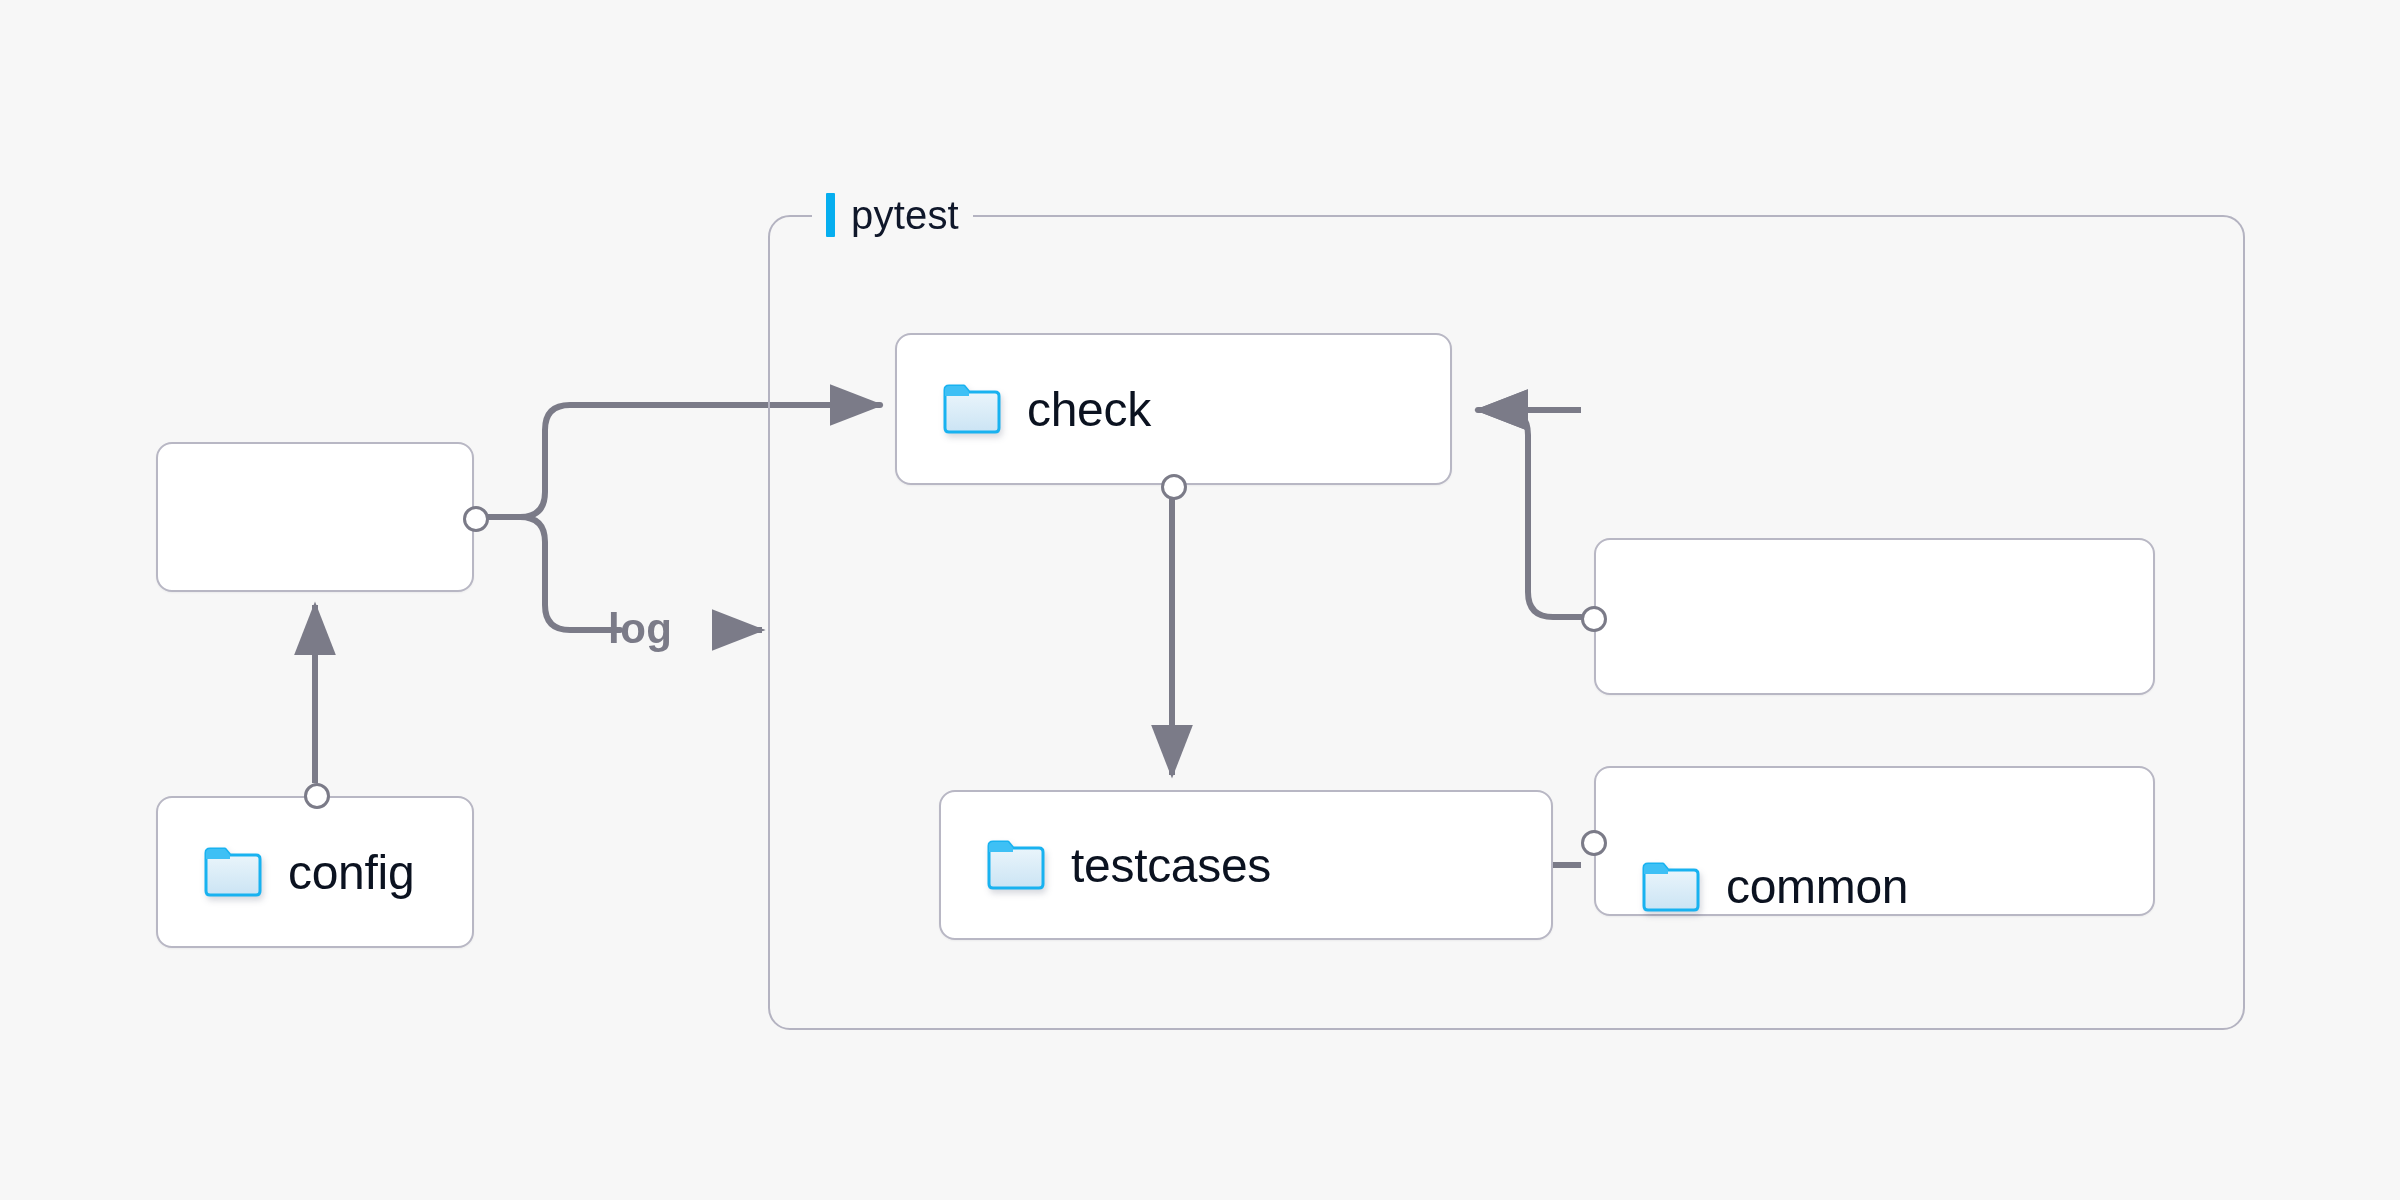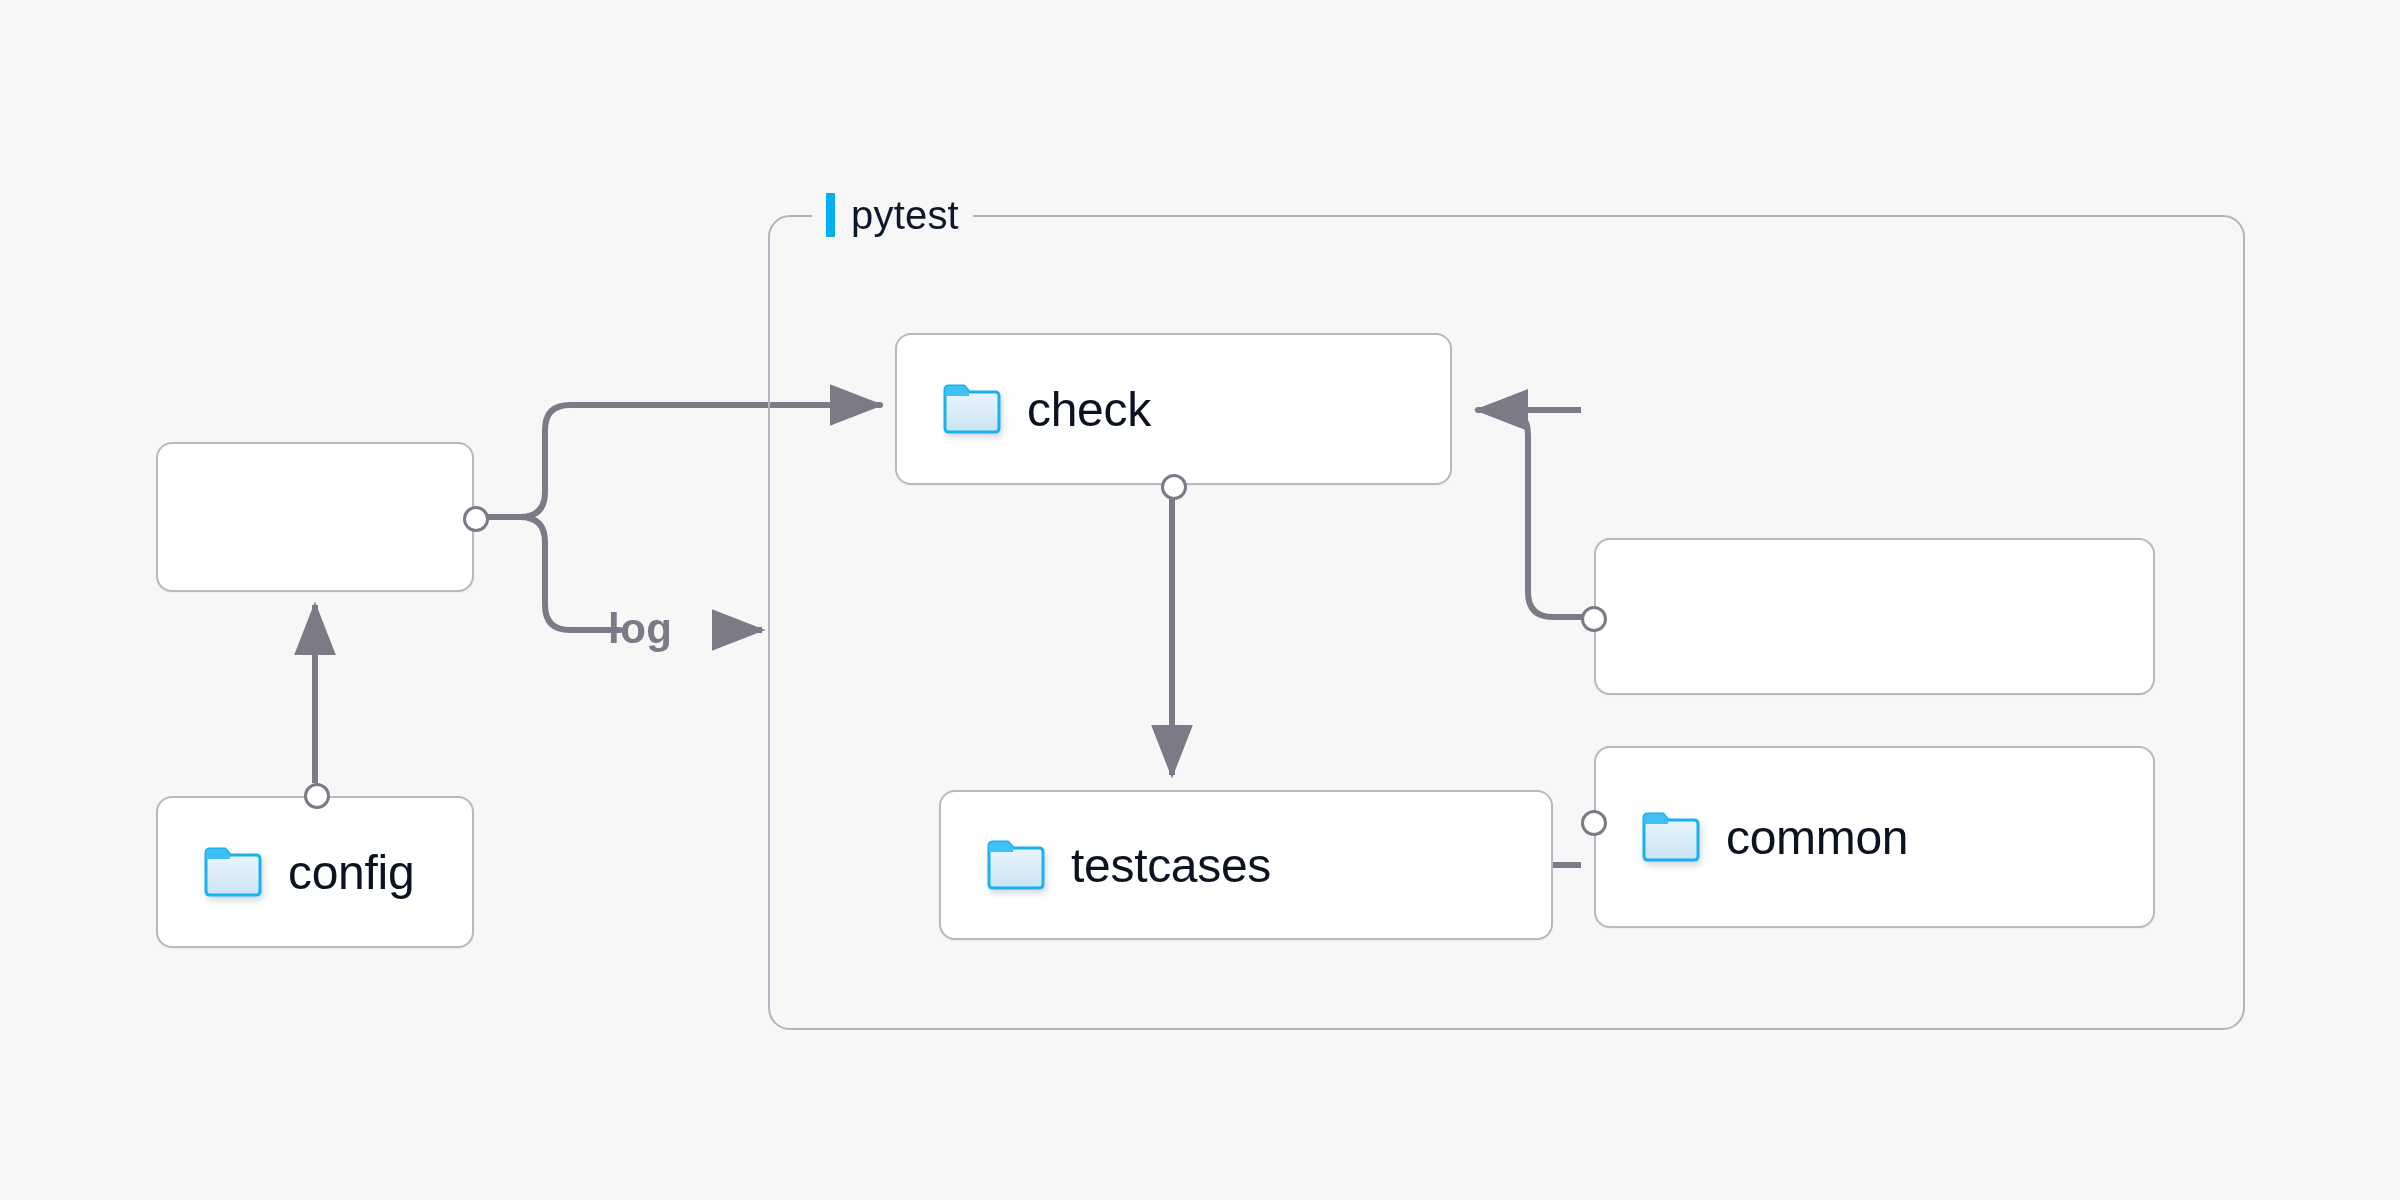--- a/index.html
+++ b/index.html
@@ -211,21 +211,21 @@
       </svg>
       <span class="node-label">testcases</span>
     </div>
   </div>
 
 
   <div class="node" style="left:1594px; top:538px; width:561px; height:157px;">
     <span class="port" style="left:-15px; top:66px;"></span>
   </div>
 
-  <div class="node" style="left:1594px; top:746px; width:561px; height:182px;">
+  <div class="node" style="left:1594px; top:766px; width:561px; height:150px;align-items:flex-end;">
     <div class="node-inner">
       <svg class="folder-icon" viewBox="0 0 58 50">
         <path d="M2,10 L2,6 Q2,2 6,2 L21,2 L26,8 L52,8 Q56,8 56,12 L56,44 Q56,48 52,48 L6,48 Q2,48 2,44 Z" fill="url(#folderGrad)" stroke="#18b2f0" stroke-width="3" stroke-linejoin="round"></path>
         <path d="M2,10 L2,6 Q2,2 6,2 L21,2 L26,8 L26,12 L2,12 Z" fill="#3ec0f5" stroke="none"></path>
       </svg>
       <span class="node-label">common</span>
     </div>
     <span class="port" style="left:-15px; top:62px;"></span>
   </div>
 

